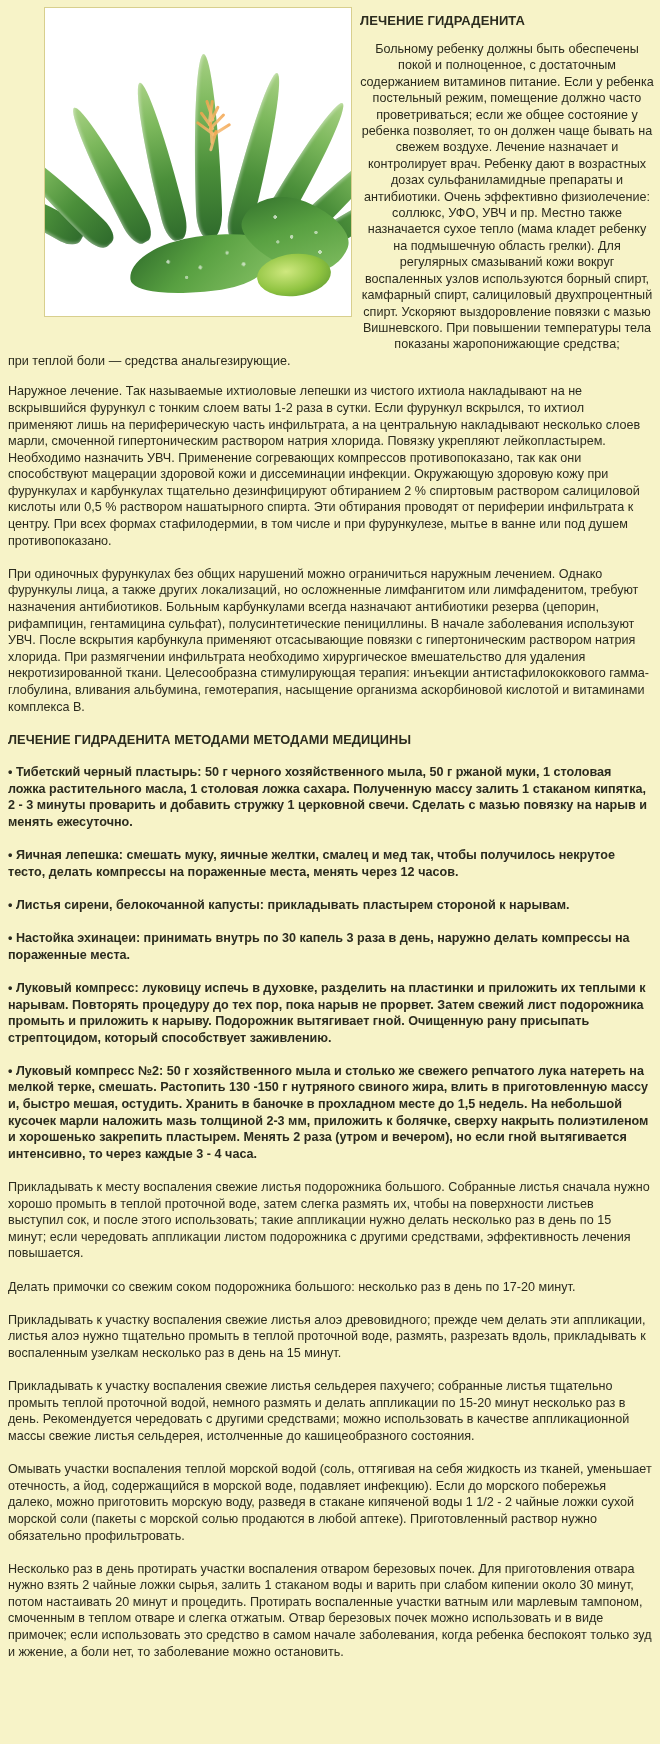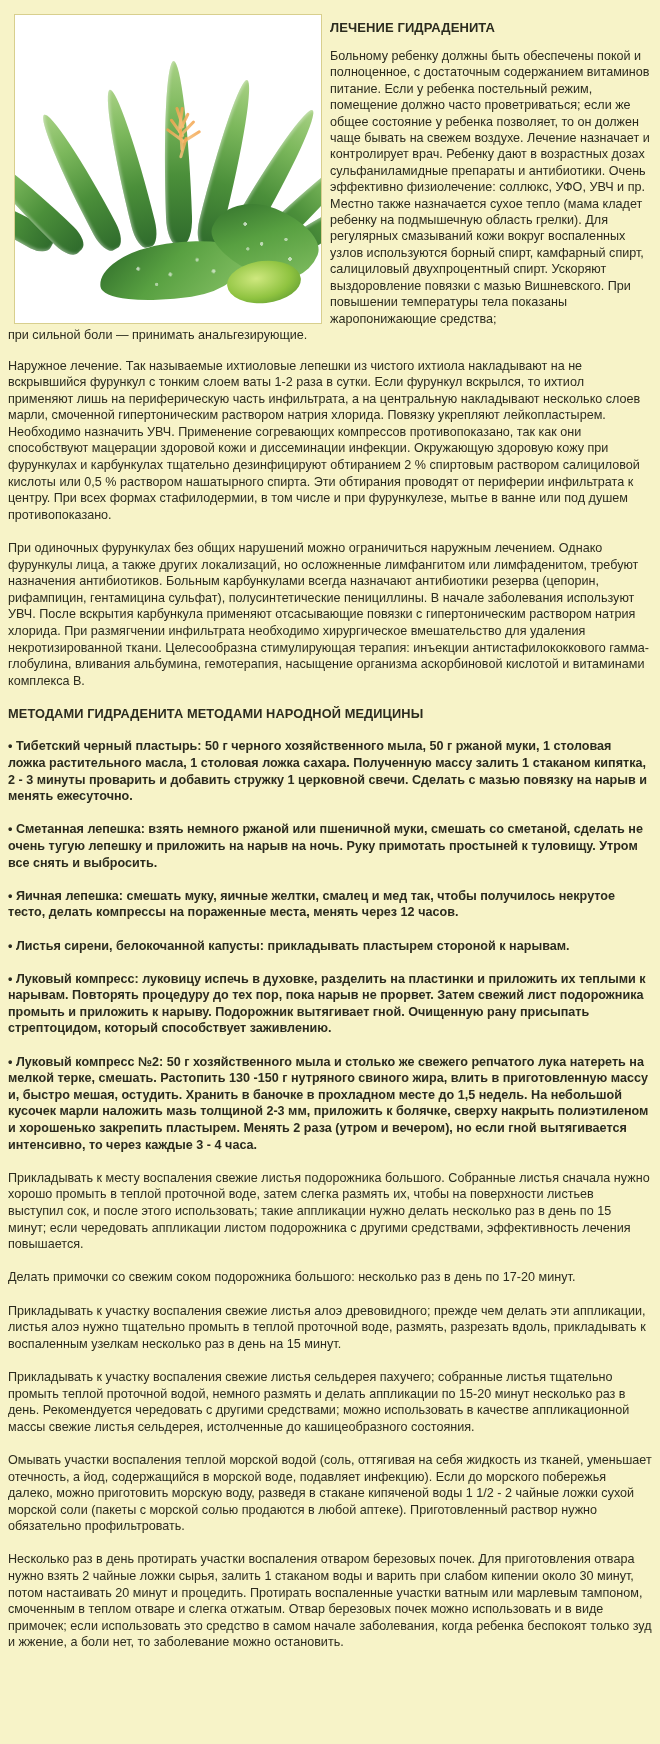--- a/index.html
+++ b/index.html
@@ -21,22 +21,23 @@
   .page {
     position: relative;
     width: 660px;
     min-height: 1744px;
     background: #f7f3c8;
     padding: 0;
   }
 
   
   .top-block {
-    padding: 11px 6px 0 6px;
-    overflow: hidden;
+    padding: 4px 6px 0 6px;
+    overflow: hidden;
+    margin-left: 30px;
   }
 
   .figure {
     float: left;
     width: 308px;
     height: 310px;
     margin: 3px 8px 2px 8px;
     background: #ffffff;
     border: 1px solid #d8cf8e;
     position: relative;
@@ -97,21 +98,21 @@
     text-align: left;
     overflow: hidden;
   }
   h1.section-title {
     font-size: 13px;
     line-height: 17px;
     font-weight: bold;
     margin: 8px 0 12px 0;
     letter-spacing: .1px;
   }
-  .intro-col p { margin: 0; }
+  .intro-col p { margin: 0; text-align: center; }
 
   
   .body-block {
     padding: 0 8px 8px 8px;
     font-size: 12.6px;
     line-height: 16.6px;
   }
   .body-block p {
     margin: 0 0 0 0;
   }
@@ -186,31 +187,31 @@
 
     <div class="intro-col">
       <h1 class="section-title">ЛЕЧЕНИЕ ГИДРАДЕНИТА</h1>
       <p>Больному ребенку должны быть обеспечены покой и полноценное, с достаточным содержанием витаминов питание. Если у ребенка постельный режим, помещение должно часто проветриваться; если же общее состояние у ребенка позволяет, то он должен чаще бывать на свежем воздухе. Лечение назначает и контролирует врач. Ребенку дают в возрастных дозах сульфаниламидные препараты и антибиотики. Очень эффективно физиолечение: соллюкс, УФО, УВЧ и пр. Местно также назначается сухое тепло (мама кладет ребенку на подмышечную область грелки). Для регулярных смазываний кожи вокруг воспаленных узлов используются борный спирт, камфарный спирт, салициловый двухпроцентный спирт. Ускоряют выздоровление повязки с мазью Вишневского. При повышении температуры тела показаны жаропонижающие средства;</p>
     </div>
 
   </div>
 
   <div class="body-block">
 
-    <p class="tight">при сильной боли — принимать анальгезирующие.</p>
+    <p class="tight">при теплой боли — средства анальгезирующие.</p>
     <p class="tight">Наружное лечение. Так называемые ихтиоловые лепешки из чистого ихтиола накладывают на не вскрывшийся фурункул с тонким слоем ваты 1-2 раза в сутки. Если фурункул вскрылся, то ихтиол применяют лишь на периферическую часть инфильтрата, а на центральную накладывают несколько слоев марли, смоченной гипертоническим раствором натрия хлорида. Повязку укрепляют лейкопластырем. Необходимо назначить УВЧ. Применение согревающих компрессов противопоказано, так как они способствуют мацерации здоровой кожи и диссеминации инфекции. Окружающую здоровую кожу при фурункулах и карбункулах тщательно дезинфицируют обтиранием 2 % спиртовым раствором салициловой кислоты или 0,5 % раствором нашатырного спирта. Эти обтирания проводят от периферии инфильтрата к центру. При всех формах стафилодермии, в том числе и при фурункулезе, мытье в ванне или под душем противопоказано.</p>
     <p>При одиночных фурункулах без общих нарушений можно ограничиться наружным лечением. Однако фурункулы лица, а также других локализаций, но осложненные лимфангитом или лимфаденитом, требуют назначения антибиотиков. Больным карбункулами всегда назначают антибиотики резерва (цепорин, рифампицин, гентамицина сульфат), полусинтетические пенициллины. В начале заболевания используют УВЧ. После вскрытия карбункула применяют отсасывающие повязки с гипертоническим раствором натрия хлорида. При размягчении инфильтрата необходимо хирургическое вмешательство для удаления некротизированной ткани. Целесообразна стимулирующая терапия: инъекции антистафилококкового гамма-глобулина, вливания альбумина, гемотерапия, насыщение организма аскорбиновой кислотой и витаминами комплекса В.</p>
 
-    <h2 class="section-title">МЕТОДАМИ ГИДРАДЕНИТА МЕТОДАМИ НАРОДНОЙ МЕДИЦИНЫ</h2>
+    <h2 class="section-title">ЛЕЧЕНИЕ ГИДРАДЕНИТА МЕТОДАМИ МЕТОДАМИ МЕДИЦИНЫ</h2>
 
 
     <p class="recipe">• Тибетский черный пластырь: 50 г черного хозяйственного мыла, 50 г ржаной муки, 1 столовая ложка растительного масла, 1 столовая ложка сахара. Полученную массу залить 1 стаканом кипятка, 2 - 3 минуты проварить и добавить стружку 1 церковной свечи. Сделать с мазью повязку на нарыв и менять ежесуточно.</p>
-    <p class="recipe">• Сметанная лепешка: взять немного ржаной или пшеничной муки, смешать со сметаной, сделать не очень тугую лепешку и приложить на нарыв на ночь. Руку примотать простыней к туловищу. Утром все снять и выбросить.</p>
     <p class="recipe">• Яичная лепешка: смешать муку, яичные желтки, смалец и мед так, чтобы получилось некрутое тесто, делать компрессы на пораженные места, менять через 12 часов.</p>
     <p class="recipe">• Листья сирени, белокочанной капусты: прикладывать пластырем стороной к нарывам.</p>
+    <p class="recipe">• Настойка эхинацеи: принимать внутрь по 30 капель 3 раза в день, наружно делать компрессы на пораженные места.</p>
     <p class="recipe">• Луковый компресс: луковицу испечь в духовке, разделить на пластинки и приложить их теплыми к нарывам. Повторять процедуру до тех пор, пока нарыв не прорвет. Затем свежий лист подорожника промыть и приложить к нарыву. Подорожник вытягивает гной. Очищенную рану присыпать стрептоцидом, который способствует заживлению.</p>
     <p class="recipe">• Луковый компресс №2: 50 г хозяйственного мыла и столько же свежего репчатого лука натереть на мелкой терке, смешать. Растопить 130 -150 г нутряного свиного жира, влить в приготовленную массу и, быстро мешая, остудить. Хранить в баночке в прохладном месте до 1,5 недель. На небольшой кусочек марли наложить мазь толщиной 2-3 мм, приложить к болячке, сверху накрыть полиэтиленом и хорошенько закрепить пластырем. Менять 2 раза (утром и вечером), но если гной вытягивается интенсивно, то через каждые 3 - 4 часа.</p>
 
     <p>Прикладывать к месту воспаления свежие листья подорожника большого. Собранные листья сначала нужно хорошо промыть в теплой проточной воде, затем слегка размять их, чтобы на поверхности листьев выступил сок, и после этого использовать; такие аппликации нужно делать несколько раз в день по 15 минут; если чередовать аппликации листом подорожника с другими средствами, эффективность лечения повышается.</p>
     <p>Делать примочки со свежим соком подорожника большого: несколько раз в день по 17-20 минут.</p>
     <p>Прикладывать к участку воспаления свежие листья алоэ древовидного; прежде чем делать эти аппликации, листья алоэ нужно тщательно промыть в теплой проточной воде, размять, разрезать вдоль, прикладывать к воспаленным узелкам несколько раз в день на 15 минут.</p>
     <p>Прикладывать к участку воспаления свежие листья сельдерея пахучего; собранные листья тщательно промыть теплой проточной водой, немного размять и делать аппликации по 15-20 минут несколько раз в день. Рекомендуется чередовать с другими средствами; можно использовать в качестве аппликационной массы свежие листья сельдерея, истолченные до кашицеобразного состояния.</p>
     <p>Омывать участки воспаления теплой морской водой (соль, оттягивая на себя жидкость из тканей, уменьшает отечность, а йод, содержащийся в морской воде, подавляет инфекцию). Если до морского побережья далеко, можно приготовить морскую воду, разведя в стакане кипяченой воды 1 1/2 - 2 чайные ложки сухой морской соли (пакеты с морской солью продаются в любой аптеке). Приготовленный раствор нужно обязательно профильтровать.</p>
     <p>Несколько раз в день протирать участки воспаления отваром березовых почек. Для приготовления отвара нужно взять 2 чайные ложки сырья, залить 1 стаканом воды и варить при слабом кипении около 30 минут, потом настаивать 20 минут и процедить. Протирать воспаленные участки ватным или марлевым тампоном, смоченным в теплом отваре и слегка отжатым. Отвар березовых почек можно использовать и в виде примочек; если использовать это средство в самом начале заболевания, когда ребенка беспокоят только зуд и жжение, а боли нет, то заболевание можно остановить.</p>
 

